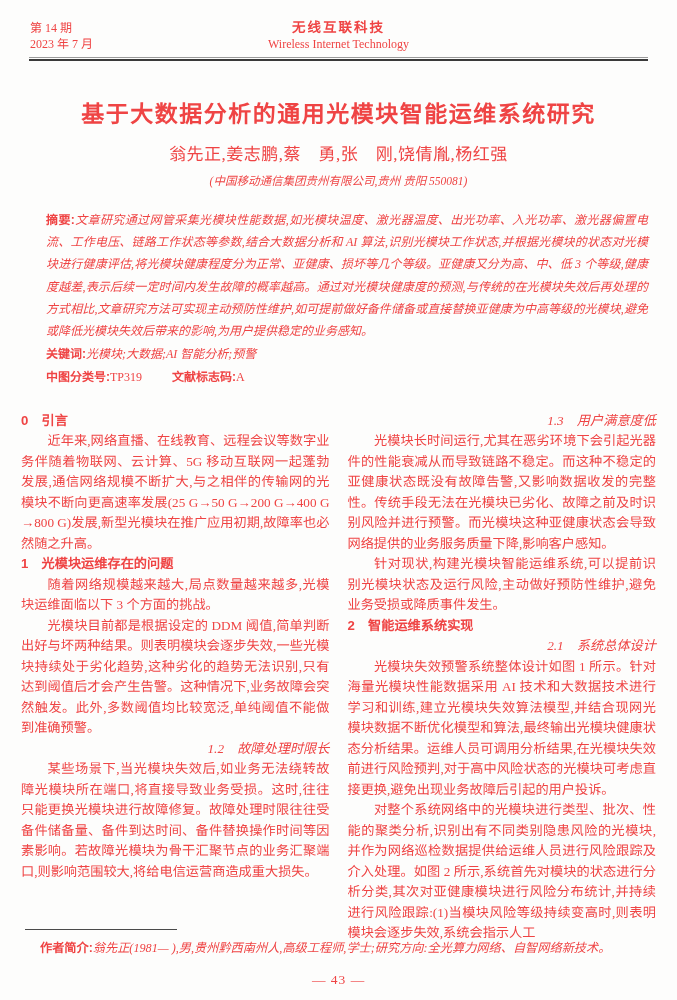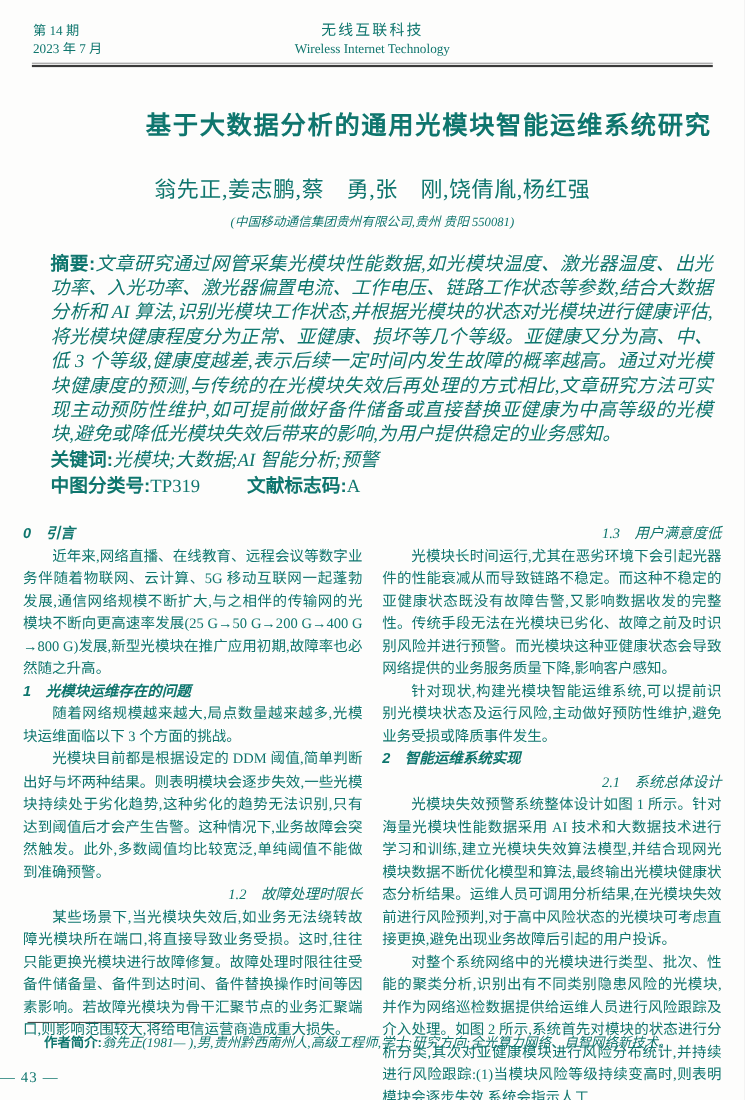--- a/index.html
+++ b/index.html
@@ -1,65 +1,65 @@
 <!DOCTYPE html>
 <html lang="zh-CN"><head>
 <meta charset="utf-8">
 <style>
   html,body{margin:0;padding:0;background:#e9e9e9;}
   .page{
     position:relative;
     width:677px;height:1000px;
     margin:0 auto;
     background:#fdfdfc;
-    color:#0f766e;
+    color:#ef4444;
     font-family:"Liberation Serif", serif;
     overflow:hidden;
   }
   
   .jheader{
     margin:20px 30px 0 30px;
     display:grid;
     grid-template-columns:1fr auto 1fr;
     align-items:start;
     font-size:12px;
     line-height:16px;
   }
   .jheader .left{text-align:left;}
   .jheader .center{text-align:center;}
-  .jheader .center .cn{font-size:13.5px;letter-spacing:2px;}
+  .jheader .center .cn{font-size:13.5px;letter-spacing:2px;font-weight:bold;}
   .jheader .right{text-align:right;}
   .rule-double{margin:5px 29px 0 29px;}
   .rule-double .thin{height:1px;background:#9a9a9a;}
   .rule-double .thick{height:2px;background:#3a3a3a;margin-top:1px;}
   
   .title{
     margin:34px 30px 0 30px;
-    text-align:right;
+    text-align:center;
     font-family:Liberation Serif, serif;
     font-weight:700;
     font-size:23px;
     letter-spacing:1.5px;
   }
   .authors{
-    margin-top:27px;
+    margin-top:11px;
     text-align:center;
-    font-size:20px;
+    font-size:17px;
     letter-spacing:.5px;
   }
   .affiliation{
     margin-top:7px;
     text-align:center;
     font-size:11.5px;
     font-style:italic;
   }
   
   .meta{
     margin:21px 29px 0 46px;
-    font-size:17px;
+    font-size:12px;
     line-height:22.2px;
     text-align:justify;
   }
   .lbl{
     font-family:"Liberation Sans", sans-serif;
     font-weight:700;
     font-style:normal;
   }
   .kaiti{font-style:italic;}
   .abstract{ text-align:justify;}
@@ -73,21 +73,20 @@
     gap:18px;
     font-size:13.2px;
     line-height:20.5px;
     text-align:justify;
   }
   .col{width:50%;word-break:break-all;}
   .col .h1{
     font-family:"Liberation Sans", sans-serif;
     font-weight:700;
     text-align:left;
-    font-style:italic;
   }
   .col .h2{
     font-style:italic;
     font-weight:400;
     text-align:right;
   }
   .col .p{text-indent:2em;margin:0;}
   
   .footer{
     position:absolute;
@@ -100,20 +99,21 @@
   .footnote-rule{
     position:absolute;
     top:-9px;left:-15px;
     width:152px;height:1px;
     background:#4a4a4a;
   }
   .pagenum{
     position:absolute;
     bottom:12px;left:0;
     width:100%;
+    text-align:center;
     font-size:13.5px;
     letter-spacing:1px;
   }
 </style>
 </head>
 <body>
 
 <div class="page">
 
   <div class="jheader">

